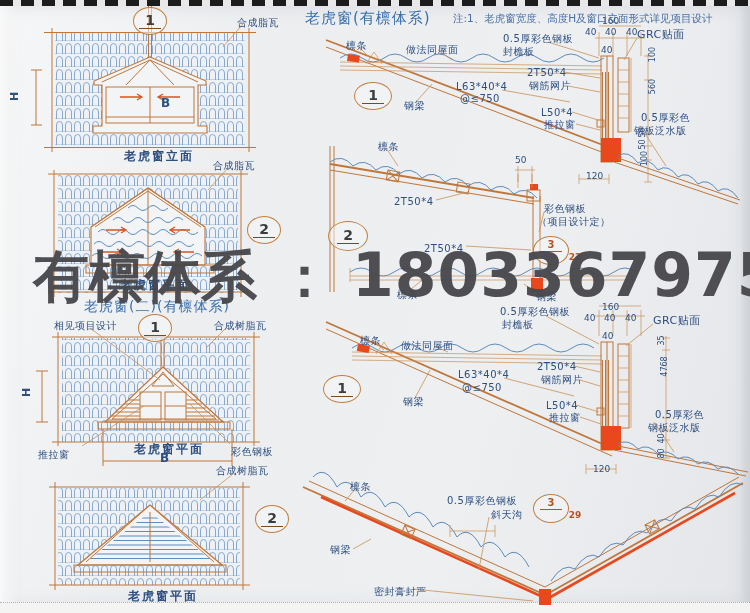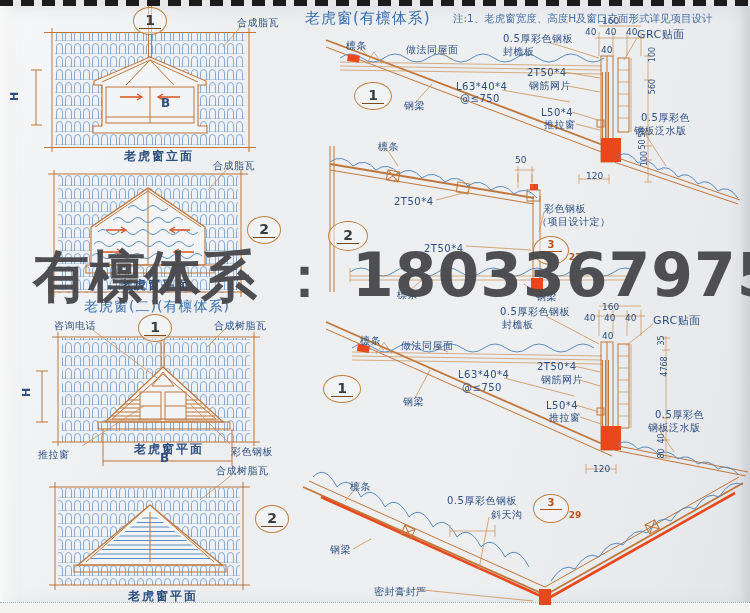--- a/index.html
+++ b/index.html
@@ -126,21 +126,21 @@
     <path class="o" d="M112,92 H133 M137,92 H158" stroke-width=".6"></path>
     <path class="o" d="M100,86 H112 M96,90 H112 M92,94 H112 M88,98 H112 M83,102 H112 M79,106 H112 M158,86 H170 M158,90 H174 M158,94 H178 M158,98 H182 M158,102 H187 M158,106 H191" stroke-width=".6"></path>
     <rect x="70" y="108" width="132" height="7" class="o" fill="#f2f4f6"></rect>
     <path class="o" d="M8,57 H20 M8,108 H20 M14,57 V108" stroke-width=".8"></path>
     <path class="o" d="M75,147 H204 M75,140 V152 M204,140 V152 M75,115 V140 M204,115 V140" stroke-width=".8"></path>
     <line class="ldr" x1="62" y1="14" x2="132" y2="66"></line>
     <line class="ldr" x1="200" y1="12" x2="178" y2="34"></line>
     <line class="ldr" x1="54" y1="132" x2="116" y2="92"></line>
     <line class="ldr" x1="202" y1="130" x2="162" y2="90"></line>
   </svg>
-  <div class="lbl" style="left:54px;top:320px;">咨询电话</div>
+  <div class="lbl" style="left:54px;top:320px;">相见项目设计</div>
   <div class="marker" style="left:138px;top:314px;width:32px;height:26px;">
       <span class="mnum">1</span>
     </div>
   <div class="lbl" style="left:214px;top:320px;">合成树脂瓦</div>
   <div class="vdim" style="left:22px;top:386px;font-size:11px;font-weight:bold;">H</div>
   <div class="lbl" style="left:38px;top:449px;">推拉窗</div>
   <div class="cap" style="left:134px;top:441px;">老虎窗平面</div>
   <div class="dim" style="left:160px;top:451px;font-size:12px;font-weight:bold;">B</div>
   <div class="lbl" style="left:231px;top:446px;">彩色钢板</div>
 

